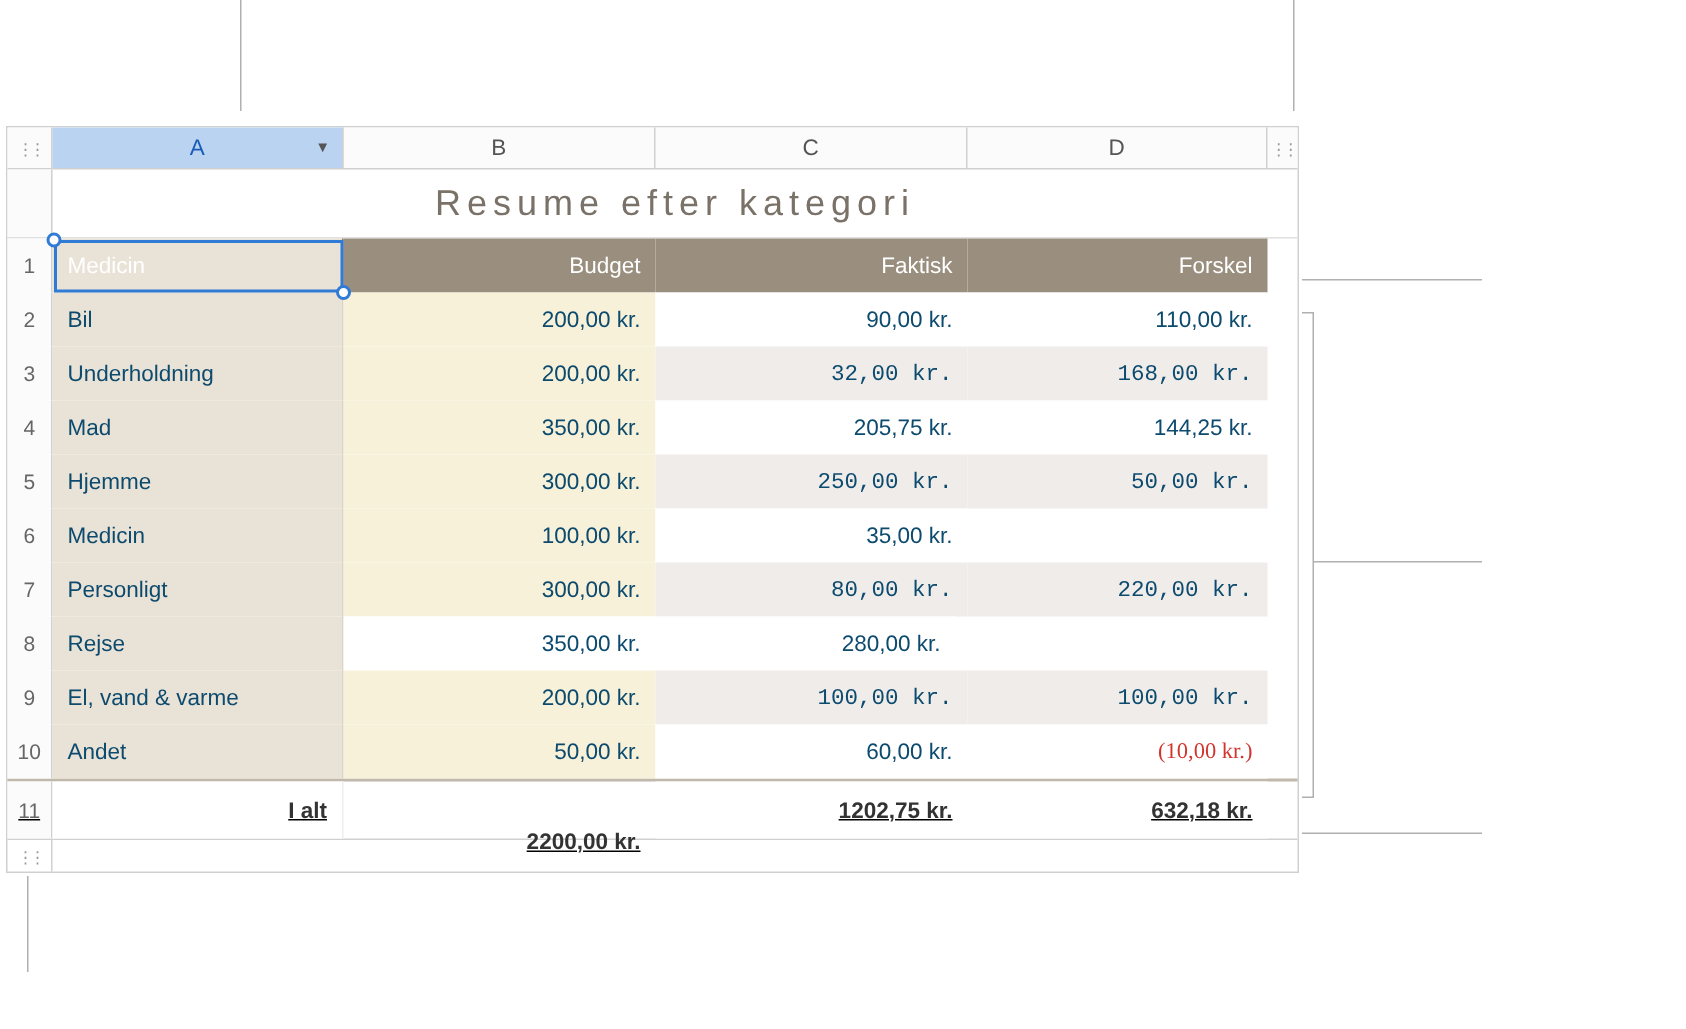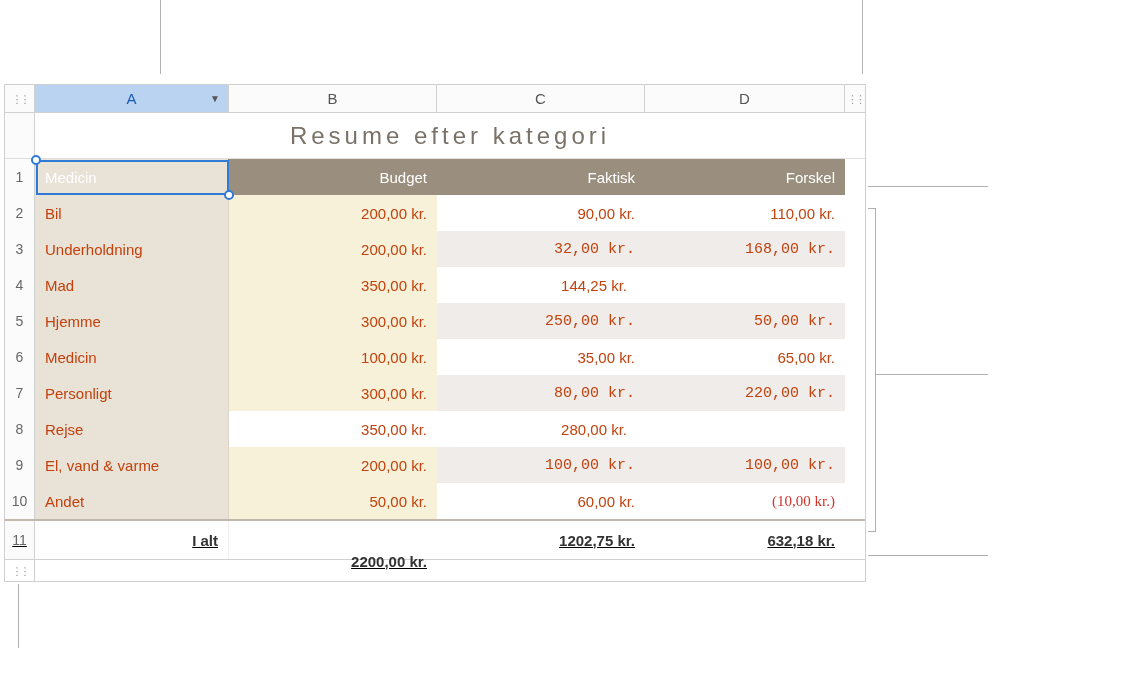--- a/index.html
+++ b/index.html
@@ -108,21 +108,21 @@
   .hdr-band .cell {
     background: #9a8f7e;
     color: #fff;
     font-size: 15px;
   }
   .hdr-band .cell.catcol { border-right: 1px solid #8a8070; }
   .cell {
     display: flex;
     align-items: center;
     font-size: 15px;
-    color: #c2410c;
+    color: #0c4a6e;
     padding: 0 10px;
   }
   .cell.catcol {
     width: 194px;
     justify-content: flex-start;
     background: #e9e2d6;
     border-right: 1px solid #dcd4c6;
   }
   .cell.numcol { justify-content: flex-end; }
   .cell.bcol { width: 208px; background: #f7f1d9; }
@@ -233,35 +233,35 @@
         <div class="row-gutter">3</div>
         <div class="cell catcol">Underholdning</div>
         <div class="cell numcol bcol">200,00 kr.</div>
         <div class="cell numcol ccol">32,00 kr.</div>
         <div class="cell numcol dcol">168,00 kr.</div>
       </div>
       <div class="data-row row-even">
         <div class="row-gutter">4</div>
         <div class="cell catcol">Mad</div>
         <div class="cell numcol bcol">350,00 kr.</div>
+        <div class="cell numcol ccol">205,75 kr.</div>
         <div class="cell numcol dcol">144,25 kr.</div>
       </div>
       <div class="data-row row-odd">
         <div class="row-gutter">5</div>
         <div class="cell catcol">Hjemme</div>
         <div class="cell numcol bcol">300,00 kr.</div>
         <div class="cell numcol ccol">250,00 kr.</div>
         <div class="cell numcol dcol">50,00 kr.</div>
       </div>
       <div class="data-row row-even">
         <div class="row-gutter">6</div>
         <div class="cell catcol">Medicin</div>
         <div class="cell numcol bcol">100,00 kr.</div>
         <div class="cell numcol ccol">35,00 kr.</div>
-        <div class="cell numcol dcol">65,00 kr.</div>
       </div>
       <div class="data-row row-odd">
         <div class="row-gutter">7</div>
         <div class="cell catcol">Personligt</div>
         <div class="cell numcol bcol">300,00 kr.</div>
         <div class="cell numcol ccol">80,00 kr.</div>
         <div class="cell numcol dcol">220,00 kr.</div>
       </div>
       <div class="data-row row-even">
         <div class="row-gutter">8</div>

